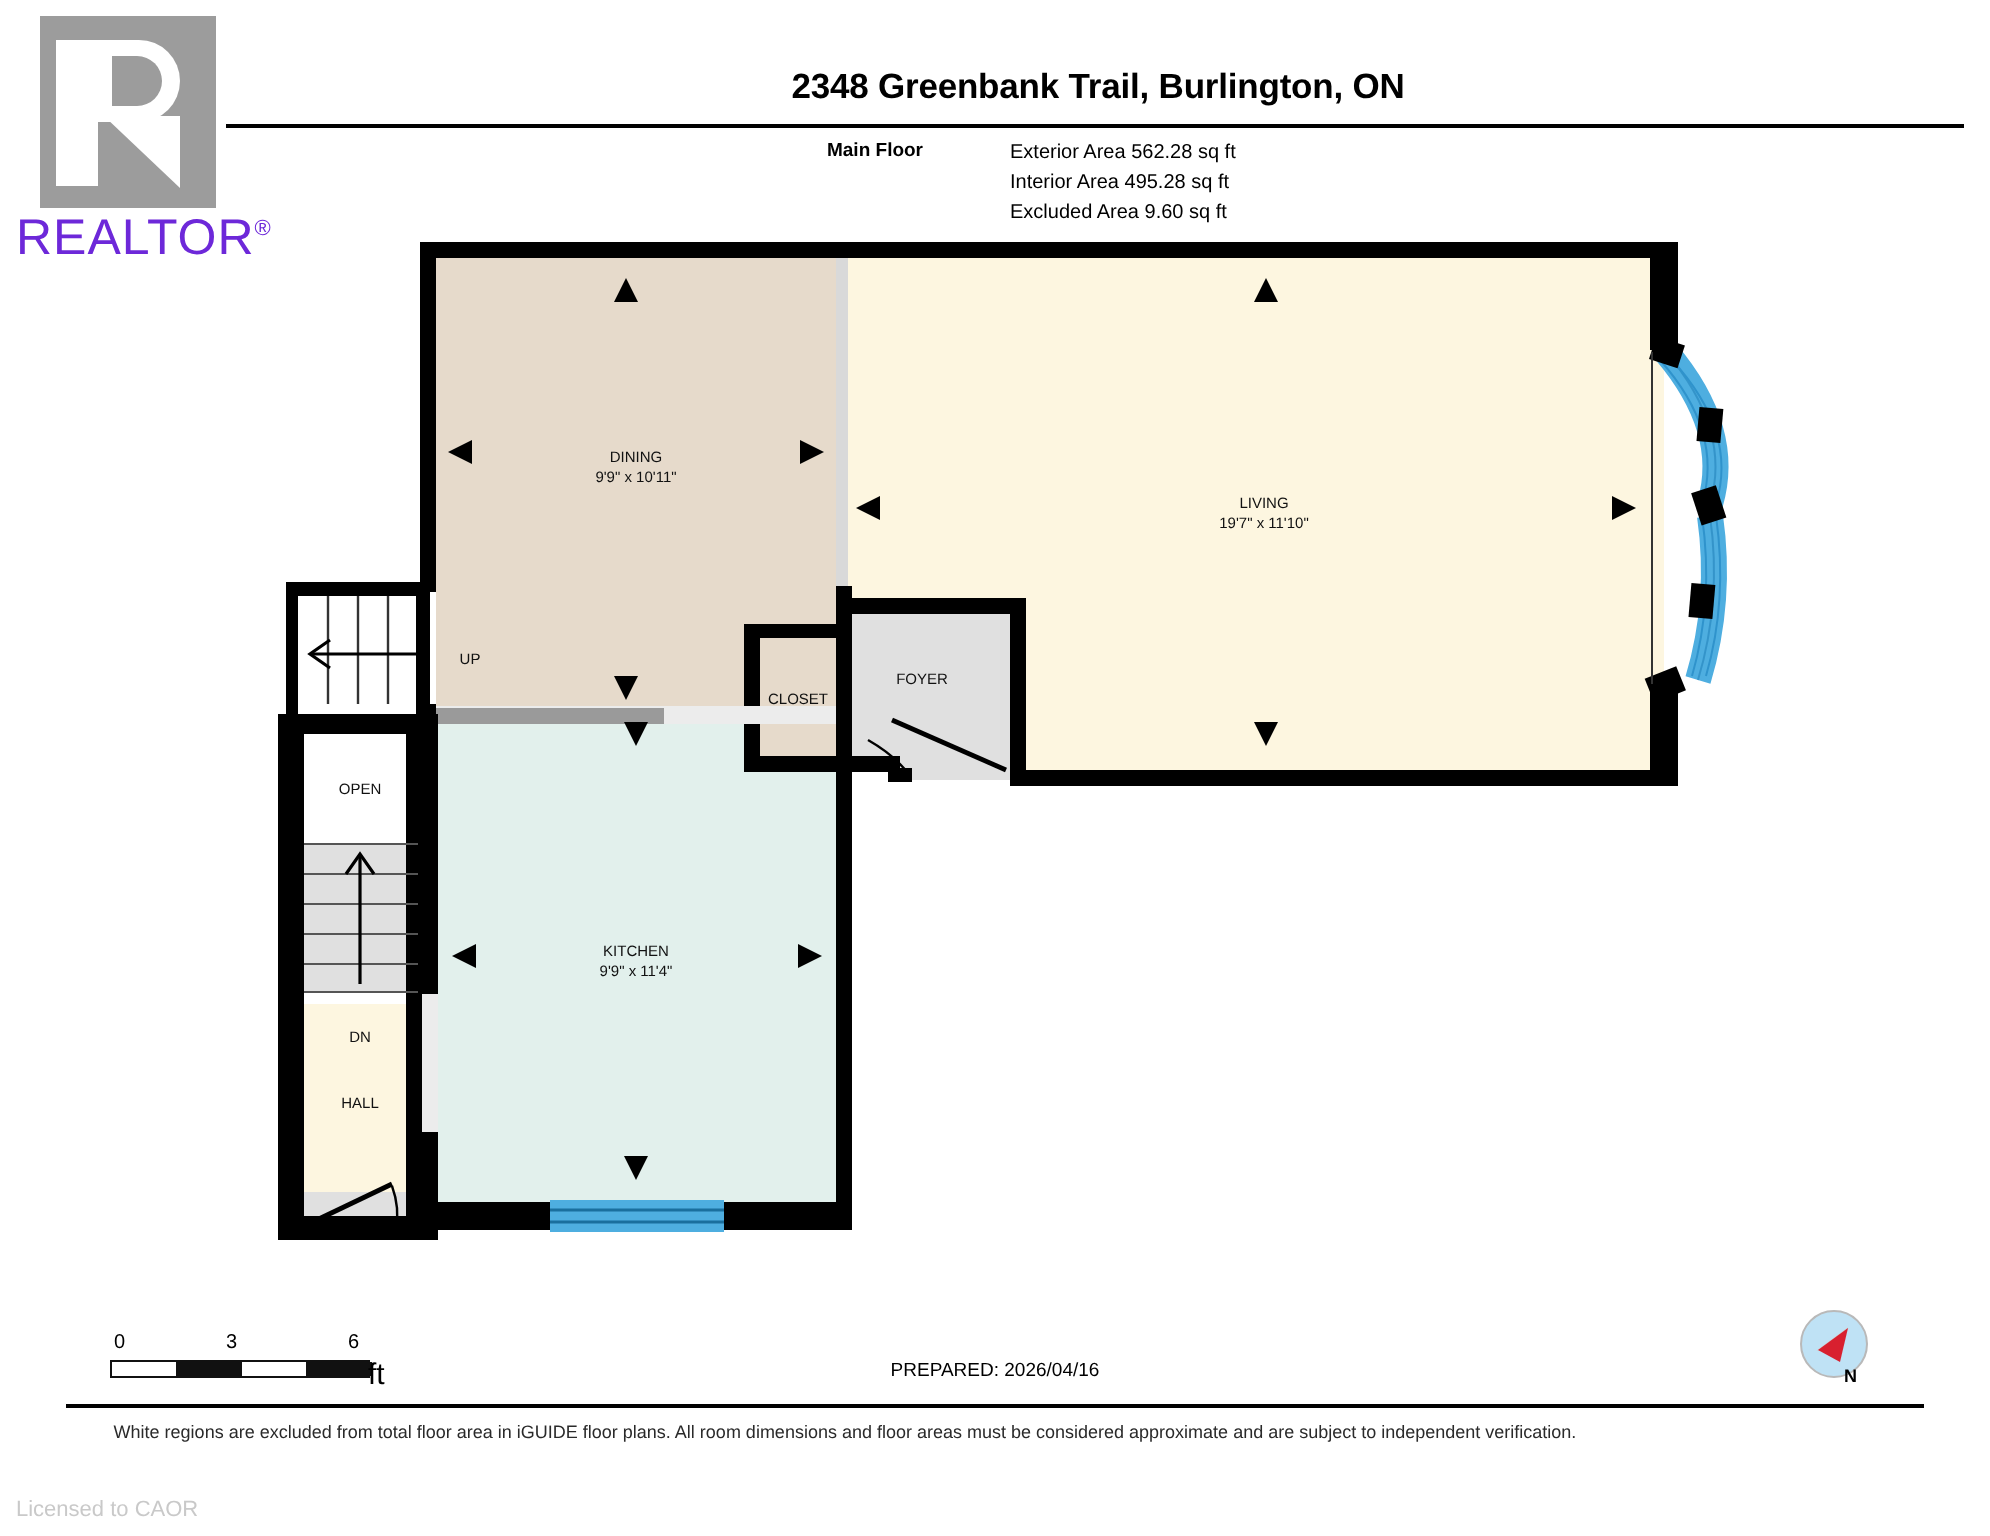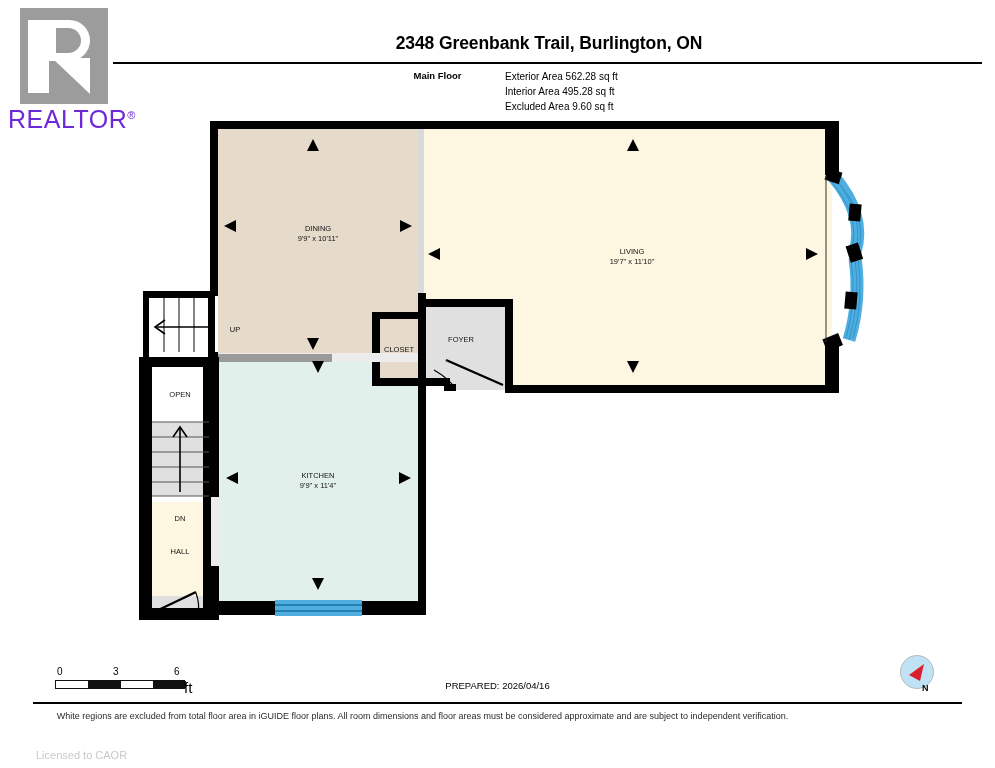--- a/index.html
+++ b/index.html
@@ -175,21 +175,21 @@
     left: 0;
     top: 711px;
     width: 803px;
     text-align: center;
     font-size: 9px;
     color: #2a2a2a;
     margin-left: 21px;
   }
   #licensed {
     position: absolute;
-    left: 36px;
+    left: 8px;
     top: 749px;
     font-size: 11px;
     color: #c9c9c9;
   }
 
   
   #compass {
     position: absolute;
     left: 900px;
     top: 655px;

